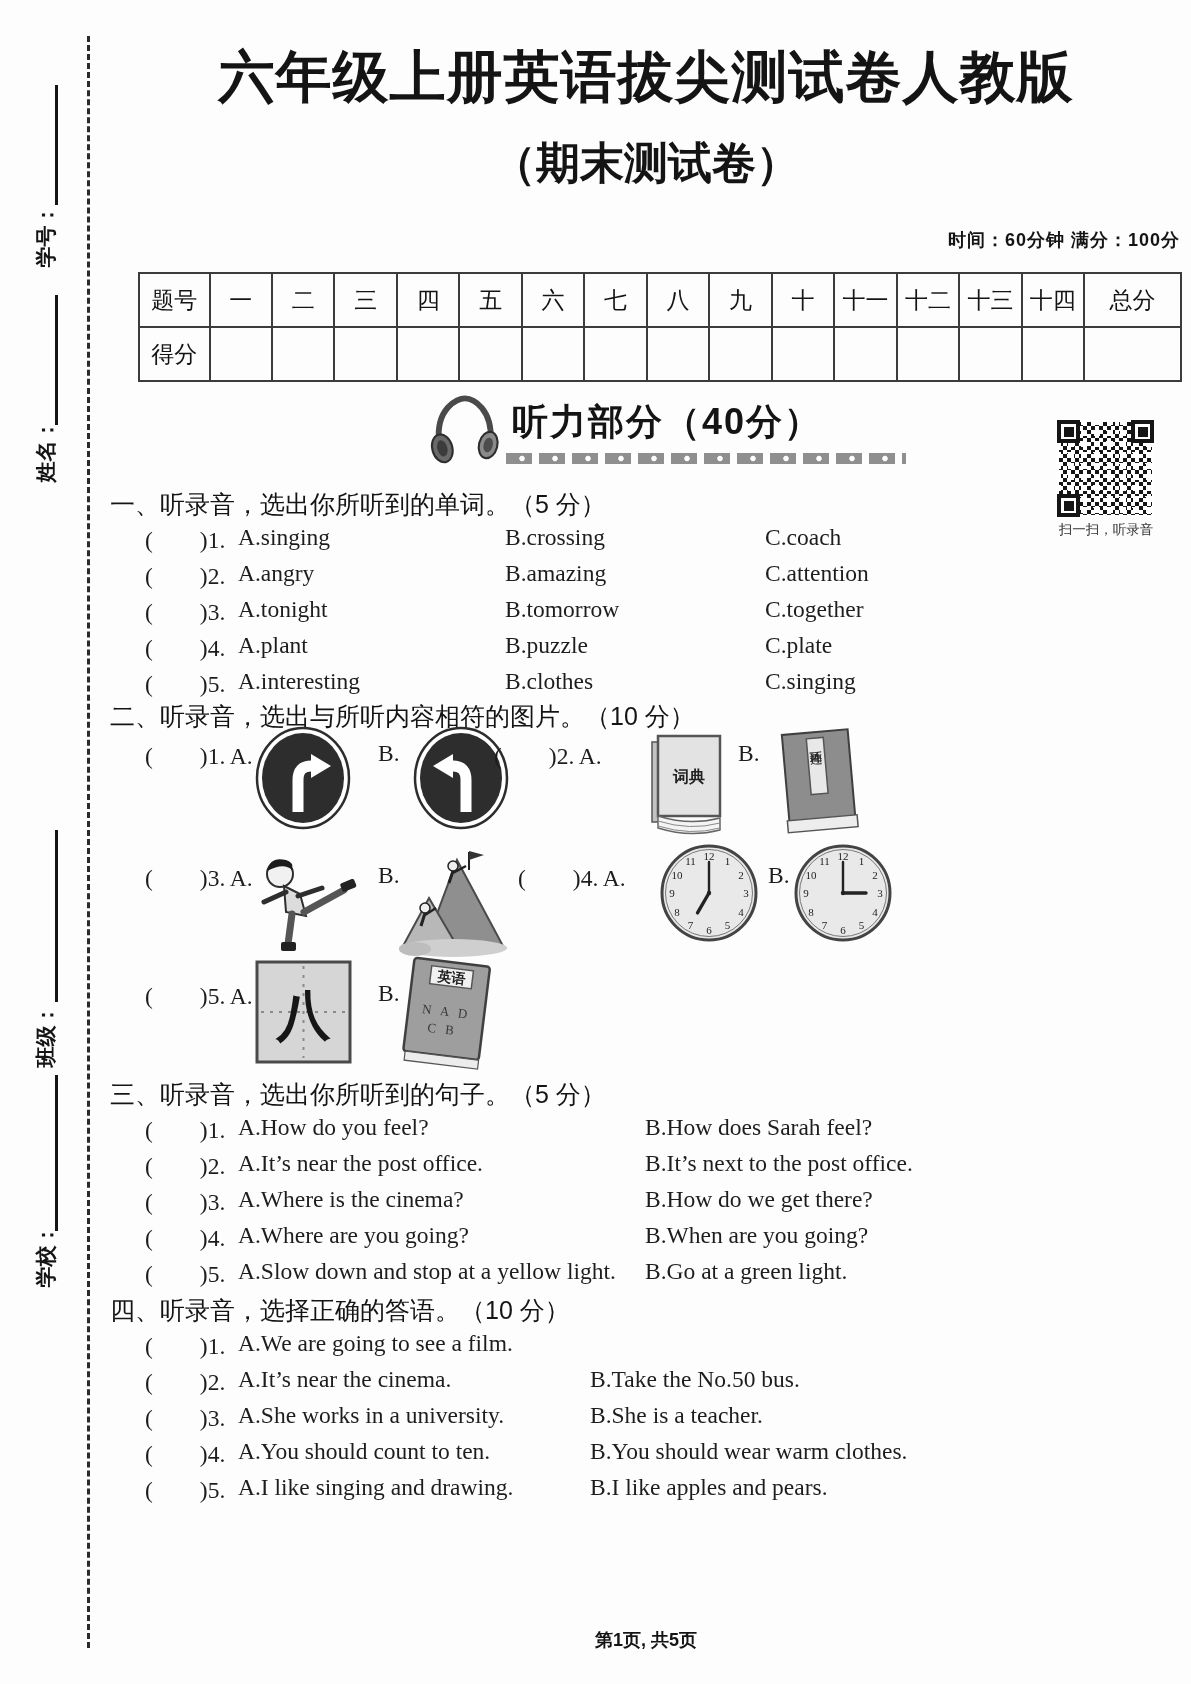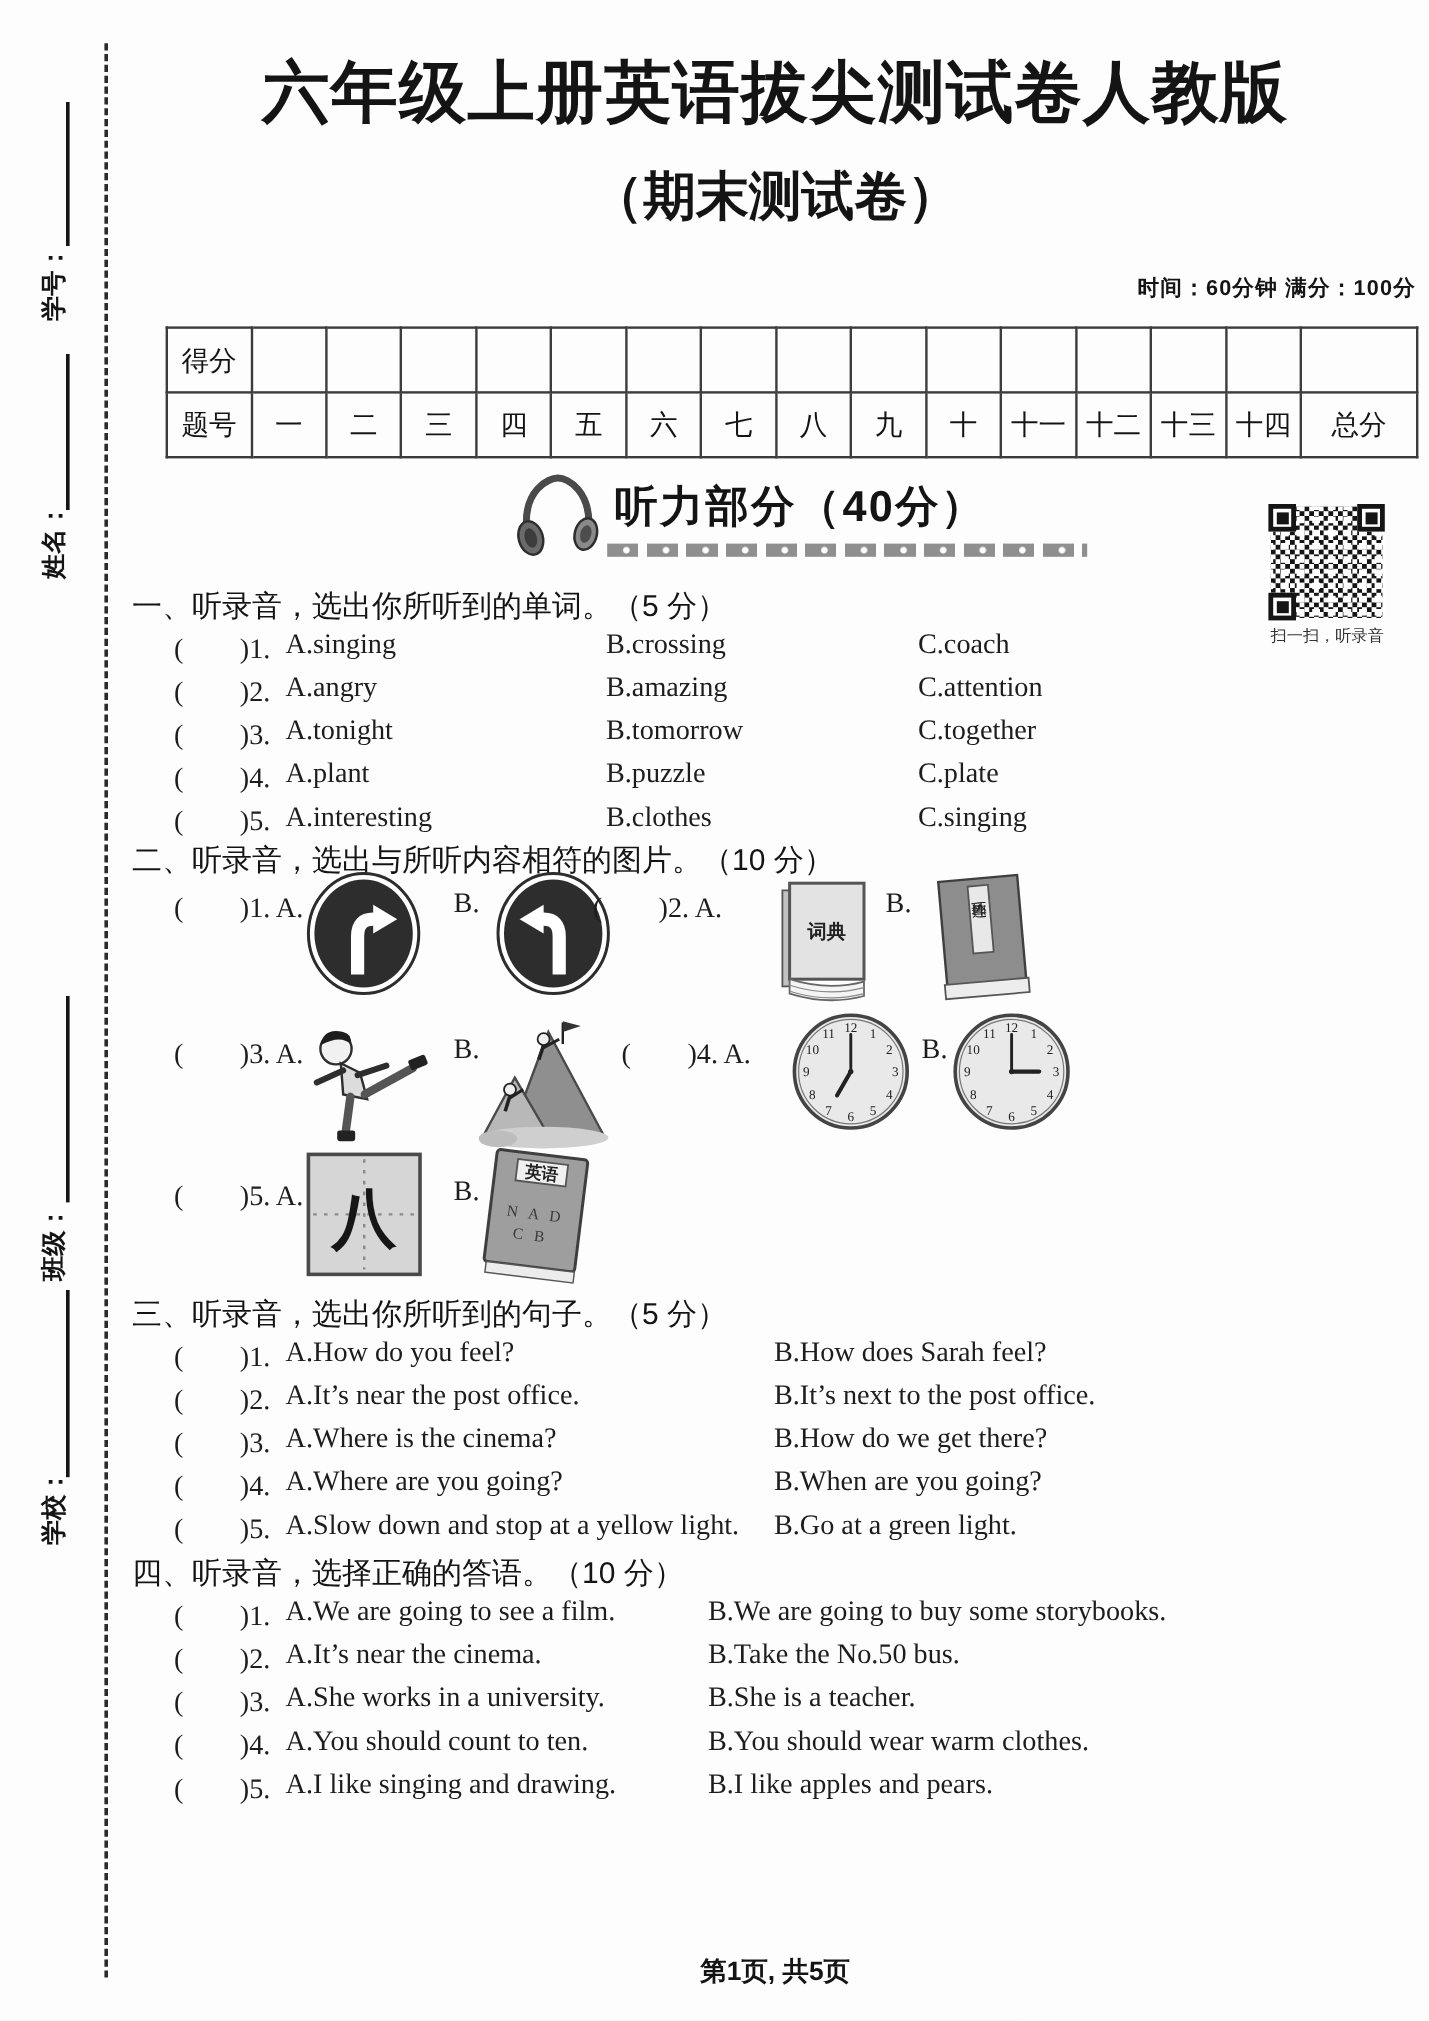--- a/index.html
+++ b/index.html
@@ -46,21 +46,21 @@
   .s1 .ob{left:395px}.s1 .oc{left:655px}
   .s3 .ob{left:535px}
   .s4 .ob{left:480px}
   .p2{position:absolute;font-family:"Liberation Serif","DejaVu Serif",serif;font-size:23.5px;color:#1d1d1d;white-space:nowrap}
   .img{position:absolute}
   .cnum{font-size:11px;font-family:"Liberation Serif","DejaVu Serif",serif;fill:#222;text-anchor:middle}
   .bigchar{font-size:54px;font-family:"Liberation Serif","DejaVu Serif",serif;font-weight:bold;fill:#161616;text-anchor:middle}
   .coverlbl{font-size:16px;font-weight:bold;fill:#222;text-anchor:middle;font-family:"Liberation Sans","DejaVu Sans",sans-serif}
   .vtext{writing-mode:vertical-rl;font-size:12.5px;fill:#222;font-family:"Liberation Sans","DejaVu Sans",sans-serif}
   .bkletters{font-size:13px;fill:#3a3a3a;font-family:"Liberation Serif","DejaVu Serif",serif;letter-spacing:3px;text-anchor:middle}
-  .footer{position:absolute;top:1628px;left:0;width:100%;text-align:center;font-size:22px;font-weight:bold}
+  .footer{position:absolute;top:1628px;left:0;width:100%;text-align:center;font-size:18px;font-weight:bold}
 </style>
 </head>
 <body>
 
 <div class="page">
 
   <div class="cut-line"></div>
 
   <div class="blank-vline" style="top:85px;height:120px"></div>
   <div class="margin-label" style="top:221px">学号：</div>
@@ -94,54 +94,54 @@
         <col style="width:62px">
           <col style="width:62px">
           <col style="width:62px">
           <col style="width:62px">
         <col style="width:62px">
           <col style="width:62px">
           <col style="width:96px">
       </colgroup>
       <tbody>
           <tr>
-        <td>得分</td>
-        <td></td>
-            <td></td>
-        <td></td>
-            <td></td>
-        <td></td>
-            <td></td>
-        <td></td>
-            <td></td>
-        <td></td>
-            <td></td>
-        <td></td>
-            <td></td>
-        <td></td>
-            <td></td>
-        <td></td>
-      </tr>
-      <tr>
         <td>题号</td>
         <td>一</td>
         <td>二</td>
         <td>三</td>
         <td>四</td>
         <td>五</td>
         <td>六</td>
         <td>七</td>
         <td>八</td>
         <td>九</td>
         <td>十</td>
         <td>十一</td>
         <td>十二</td>
         <td>十三</td>
         <td>十四</td>
         <td>总分</td>
+      </tr>
+      <tr>
+        <td>得分</td>
+        <td></td>
+            <td></td>
+        <td></td>
+            <td></td>
+        <td></td>
+            <td></td>
+        <td></td>
+            <td></td>
+        <td></td>
+            <td></td>
+        <td></td>
+            <td></td>
+        <td></td>
+            <td></td>
+        <td></td>
       </tr>
     </tbody>
       </table>
 
     <svg class="hp-icon" width="84" height="80" viewBox="0 0 100 96">
       <path d="M20,62 C16,22 42,10 51,10 C62,10 84,24 82,60" fill="none" stroke="#4a4a4a" stroke-width="7"></path>
       <g transform="rotate(-16 24 70)">
         <ellipse cx="24" cy="70" rx="12" ry="17" fill="#6a6a6a" stroke="#2e2e2e" stroke-width="2.5"></ellipse>
         <ellipse cx="24" cy="70" rx="6" ry="10" fill="#3c3c3c"></ellipse>
       </g>
@@ -340,21 +340,20 @@
     <div class="row s3" style="top:1258px">
       <span class="pre">(　　)5.</span>
       <span class="oa">A.Slow down and stop at a yellow light.</span>
       <span class="ob">B.Go at a green light.</span>
     </div>
 
     <div class="sec-heading" style="top:1294px">四、听录音，选择正确的答语。（10 分）</div>
     <div class="row s4" style="top:1330px">
       <span class="pre">(　　)1.</span>
       <span class="oa">A.We are going to see a film.</span>
-      <span class="ob">B.We are going to buy some storybooks.</span>
     </div>
     <div class="row s4" style="top:1366px">
       <span class="pre">(　　)2.</span>
       <span class="oa">A.It’s near the cinema.</span>
       <span class="ob">B.Take the No.50 bus.</span>
     </div>
     <div class="row s4" style="top:1402px">
       <span class="pre">(　　)3.</span>
       <span class="oa">A.She works in a university.</span>
       <span class="ob">B.She is a teacher.</span>

